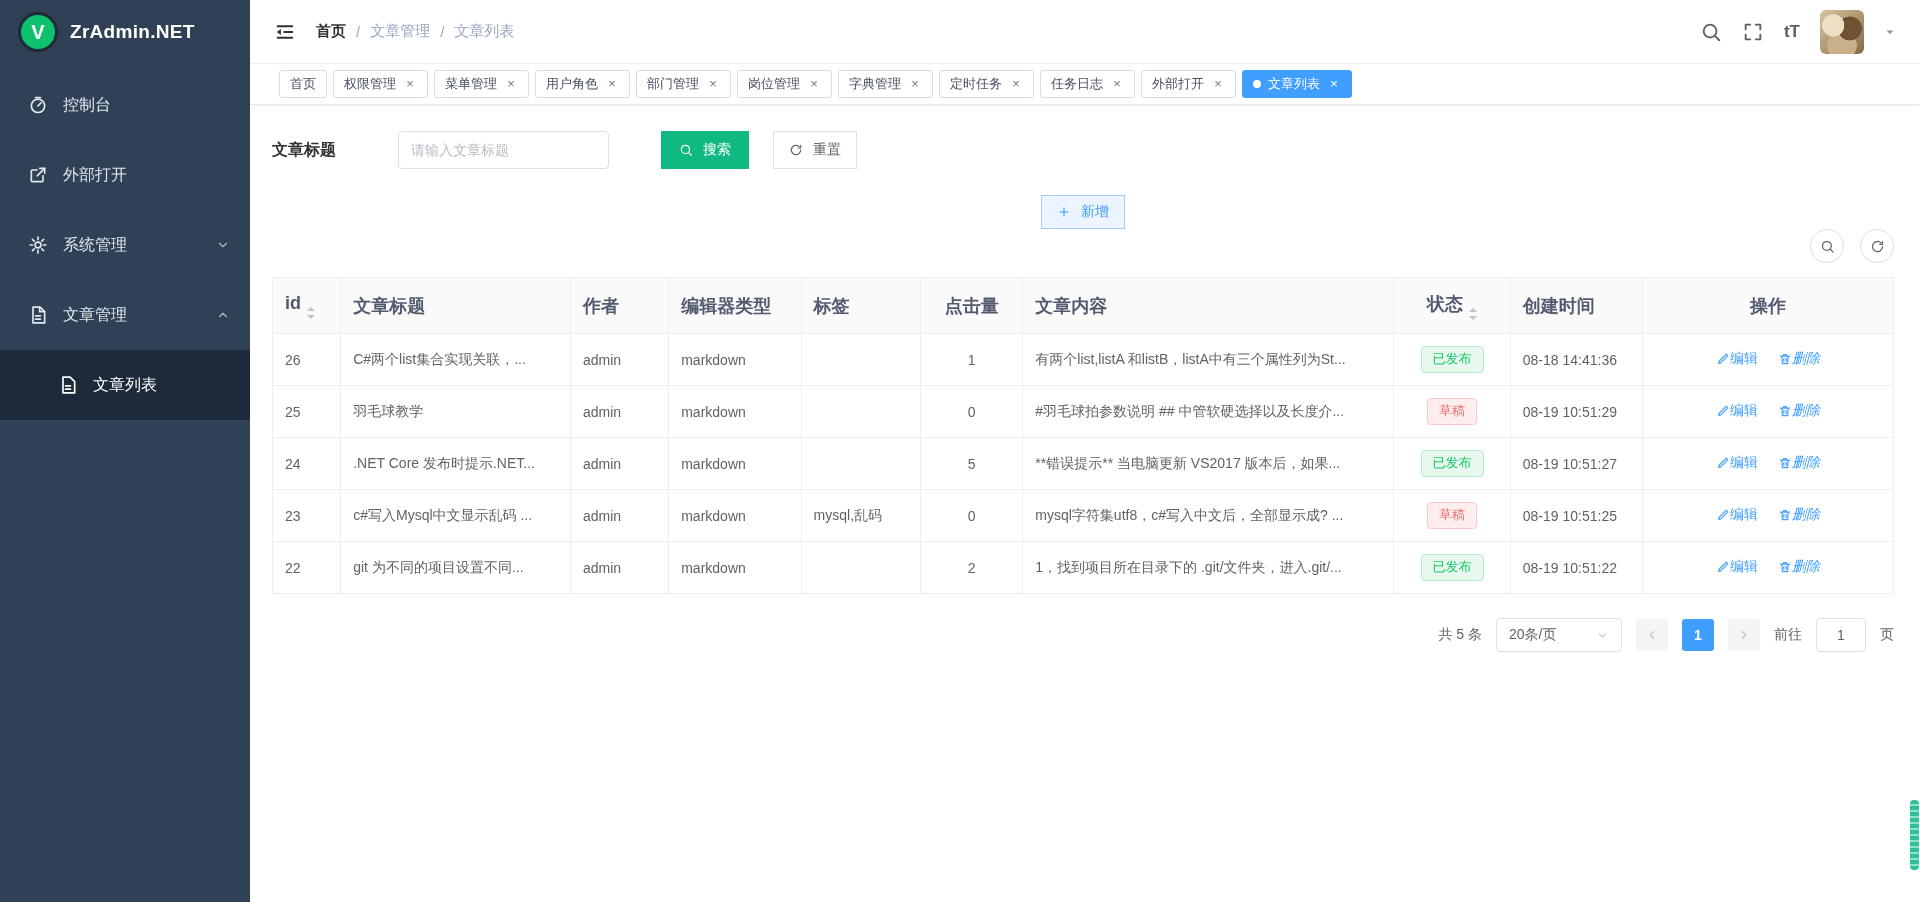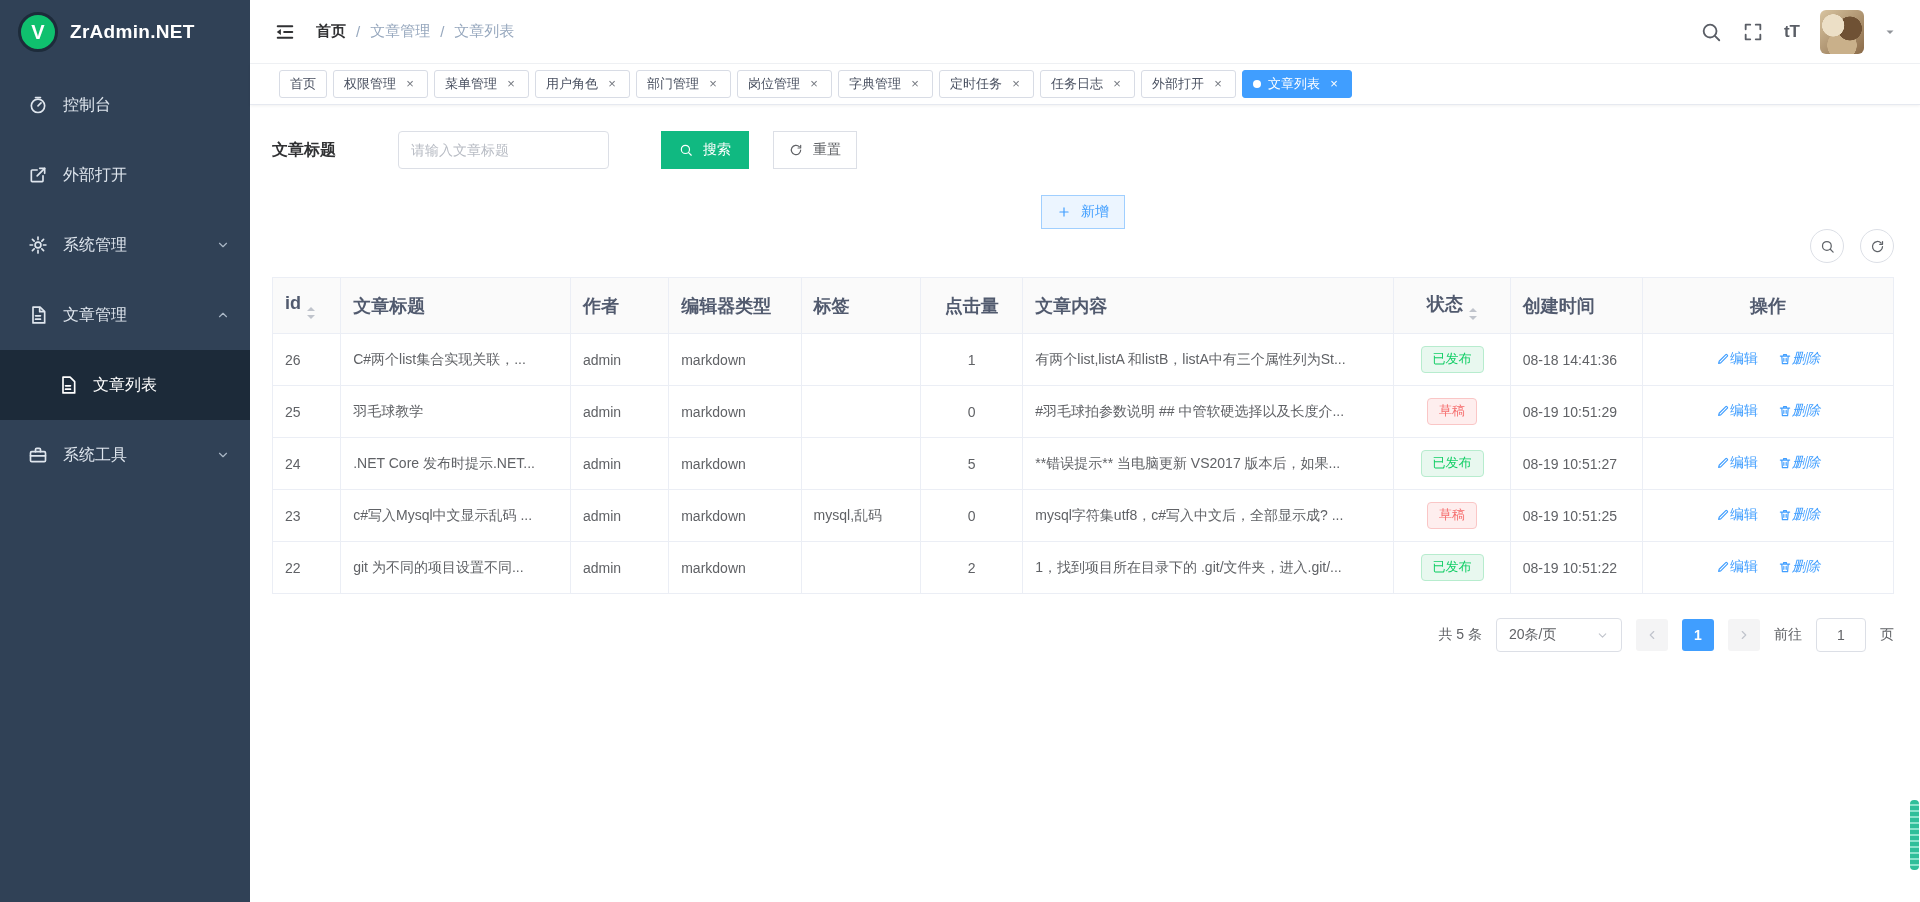--- a/index.html
+++ b/index.html
@@ -178,35 +178,20 @@
           </span>
         </div>
         <div class="menu-item child active">
           <span class="mi-icon">
             <svg viewBox="0 0 24 24" fill="none" stroke="currentColor" stroke-width="2" stroke-linecap="round" stroke-linejoin="round">
               <path d="M6 2.5h8.5L20 8v13.5H6z"></path>
               <path d="M9 13h6M9 17h6"></path>
             </svg>
           </span>
           <span class="mi-label">文章列表</span>
-        </div>
-        <div class="menu-item">
-          <span class="mi-icon">
-            <svg viewBox="0 0 24 24" fill="none" stroke="currentColor" stroke-width="2" stroke-linecap="round" stroke-linejoin="round">
-              <rect x="3" y="8" width="18" height="12" rx="1.5"></rect>
-              <path d="M9 8V5.5A1.5 1.5 0 0 1 10.5 4h3A1.5 1.5 0 0 1 15 5.5V8"></path>
-              <path d="M3 13h18"></path>
-            </svg>
-          </span>
-          <span class="mi-label">系统工具</span>
-          <span class="mi-arrow">
-            <svg viewBox="0 0 24 24" fill="none" stroke="currentColor" stroke-width="2" stroke-linecap="round" stroke-linejoin="round">
-              <path d="M6 9l6 6 6-6"></path>
-            </svg>
-          </span>
         </div>
       </nav>
   </aside>
 
   <div class="main">
 
     <header class="topbar">
       <span class="tb-icon">
           <svg viewBox="0 0 24 24" fill="currentColor">
             <rect x="3" y="4.6" width="18" height="2.2" rx="1"></rect>

